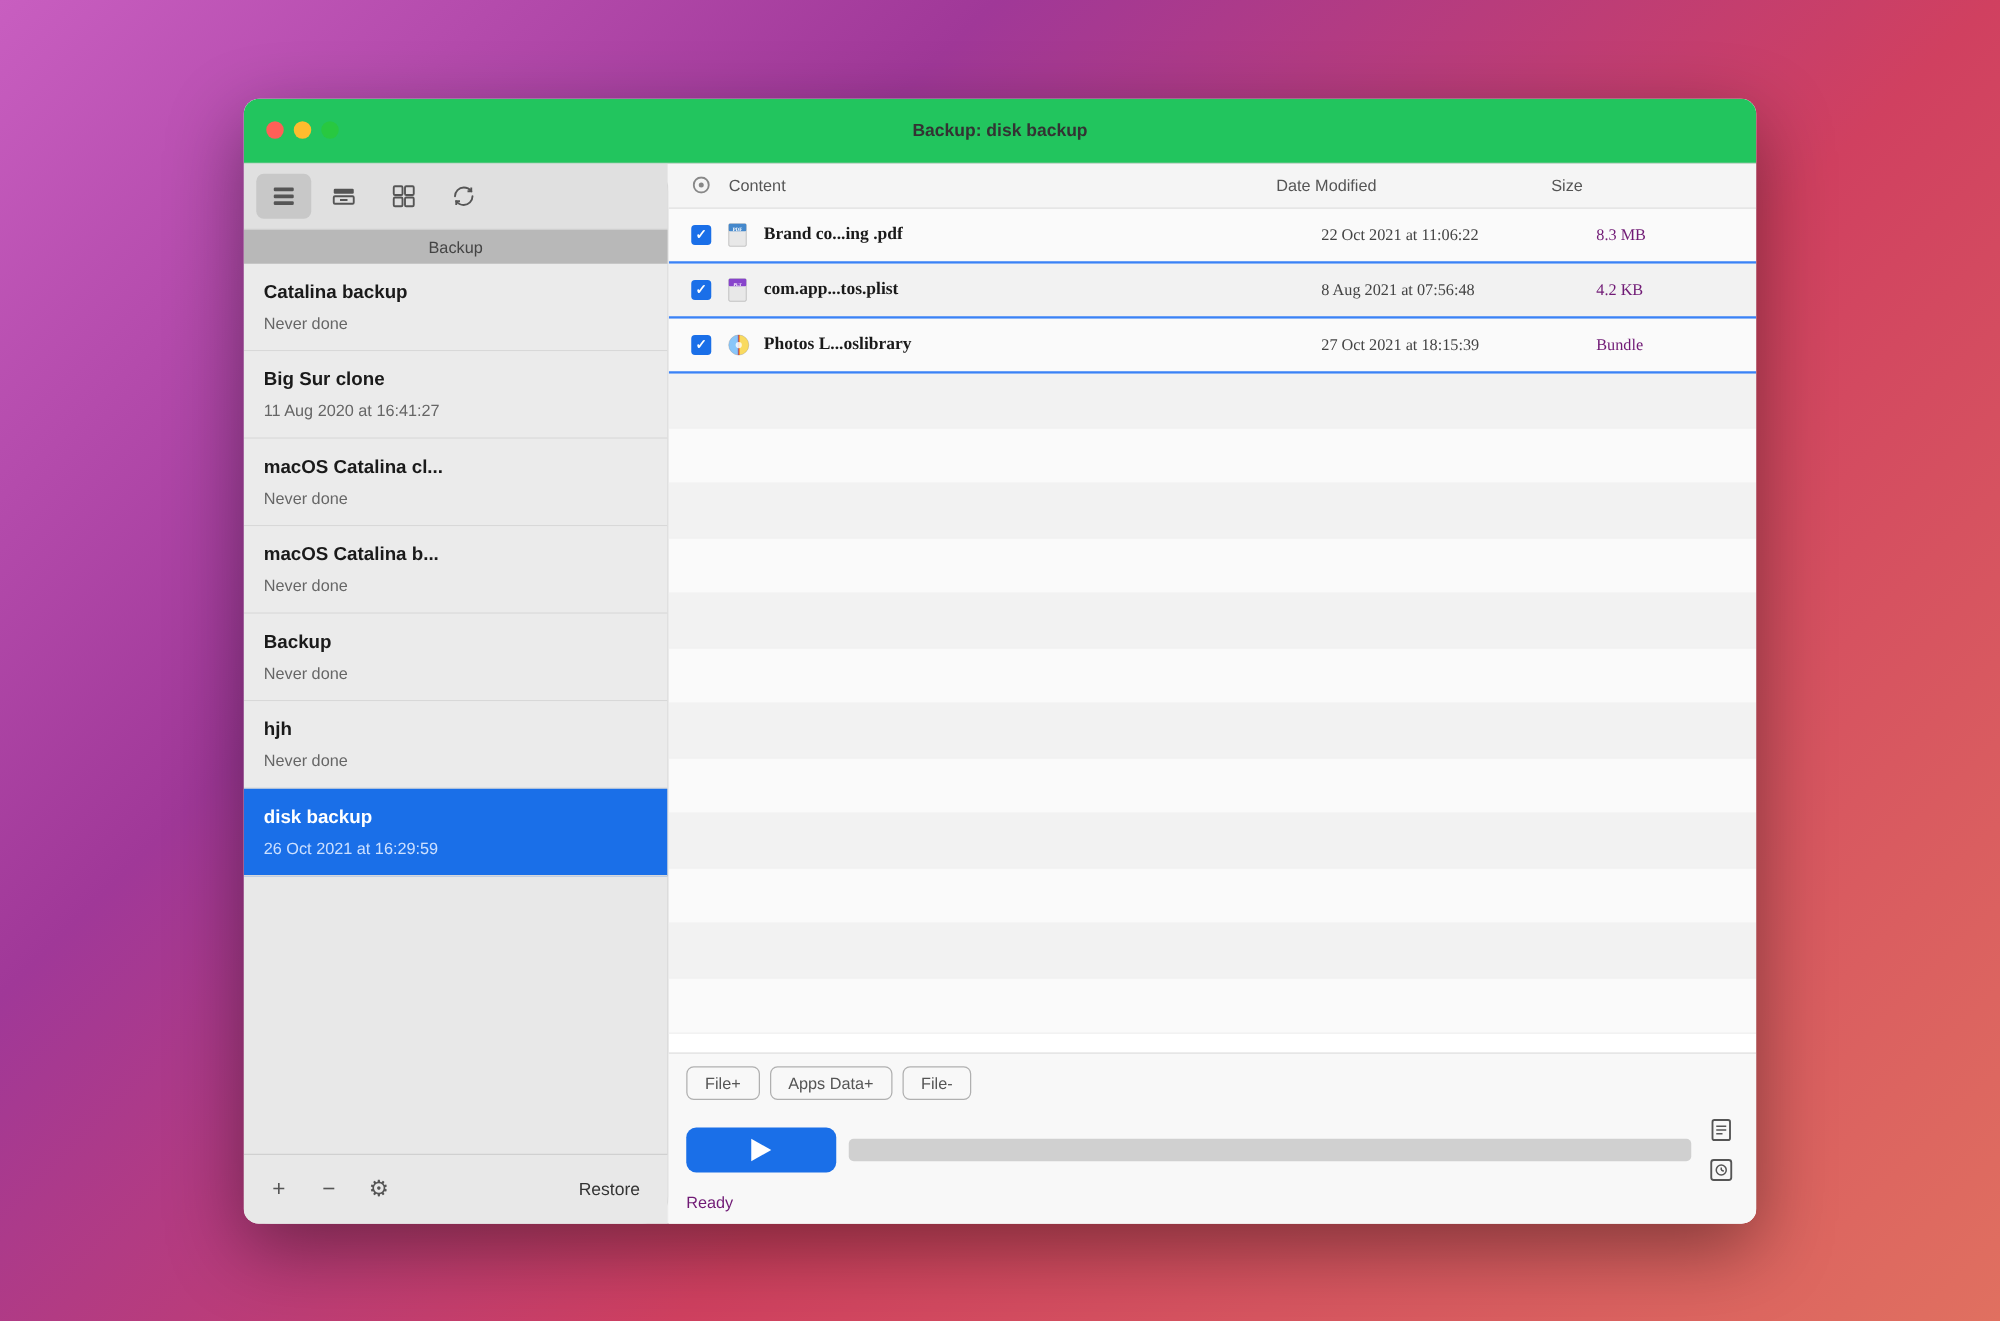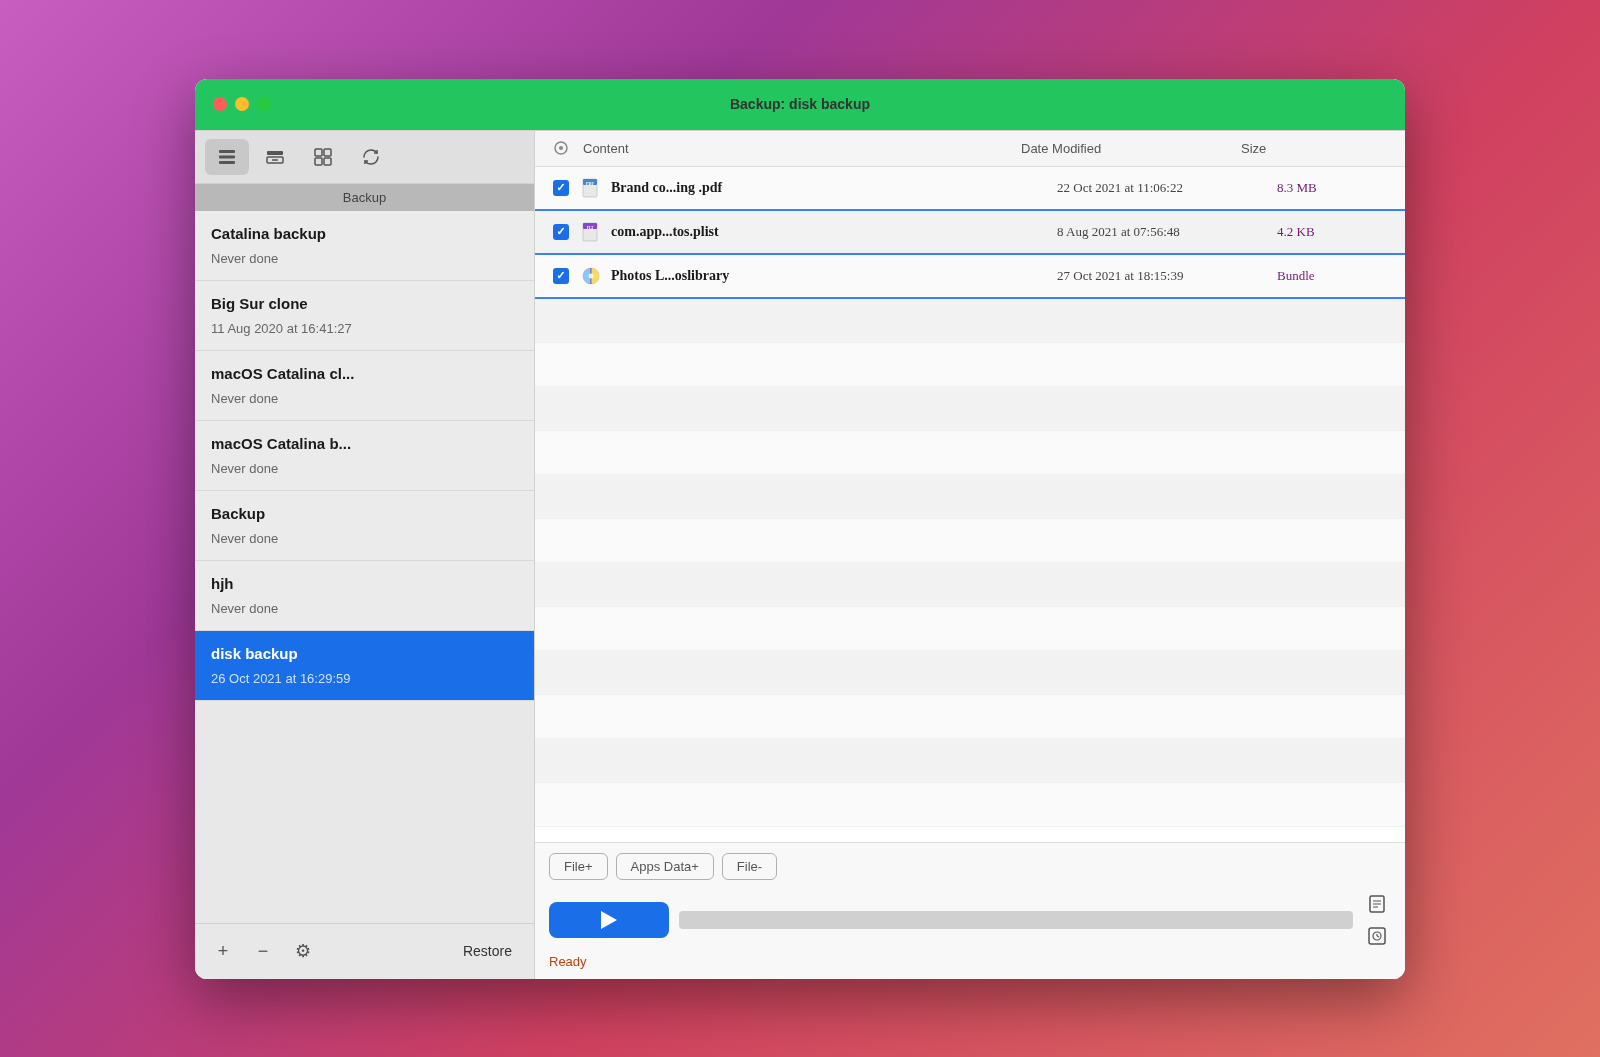--- a/index.html
+++ b/index.html
@@ -72,20 +72,21 @@
     }
 
     
     .sidebar {
       width: 340px;
       flex-shrink: 0;
       background: #e8e8e8;
       display: flex;
       flex-direction: column;
       border-right: 1px solid #d0d0d0;
+      border-radius: 22px;
     }
 
     
     .toolbar {
       display: flex;
       background: #e0e0e0;
       padding: 8px 10px;
       gap: 4px;
       border-bottom: 1px solid #d0d0d0;
     }
@@ -398,21 +399,21 @@
       cursor: pointer;
       display: flex;
       align-items: center;
       justify-content: center;
       font-size: 16px;
       color: #555;
     }
 
     .status-text {
       font-size: 13px;
-      color: #c2410c;
+      color: #701a75;
       padding-top: 4px;
     }
 
     
     .icon-svg {
       width: 22px;
       height: 22px;
     }
 
     

